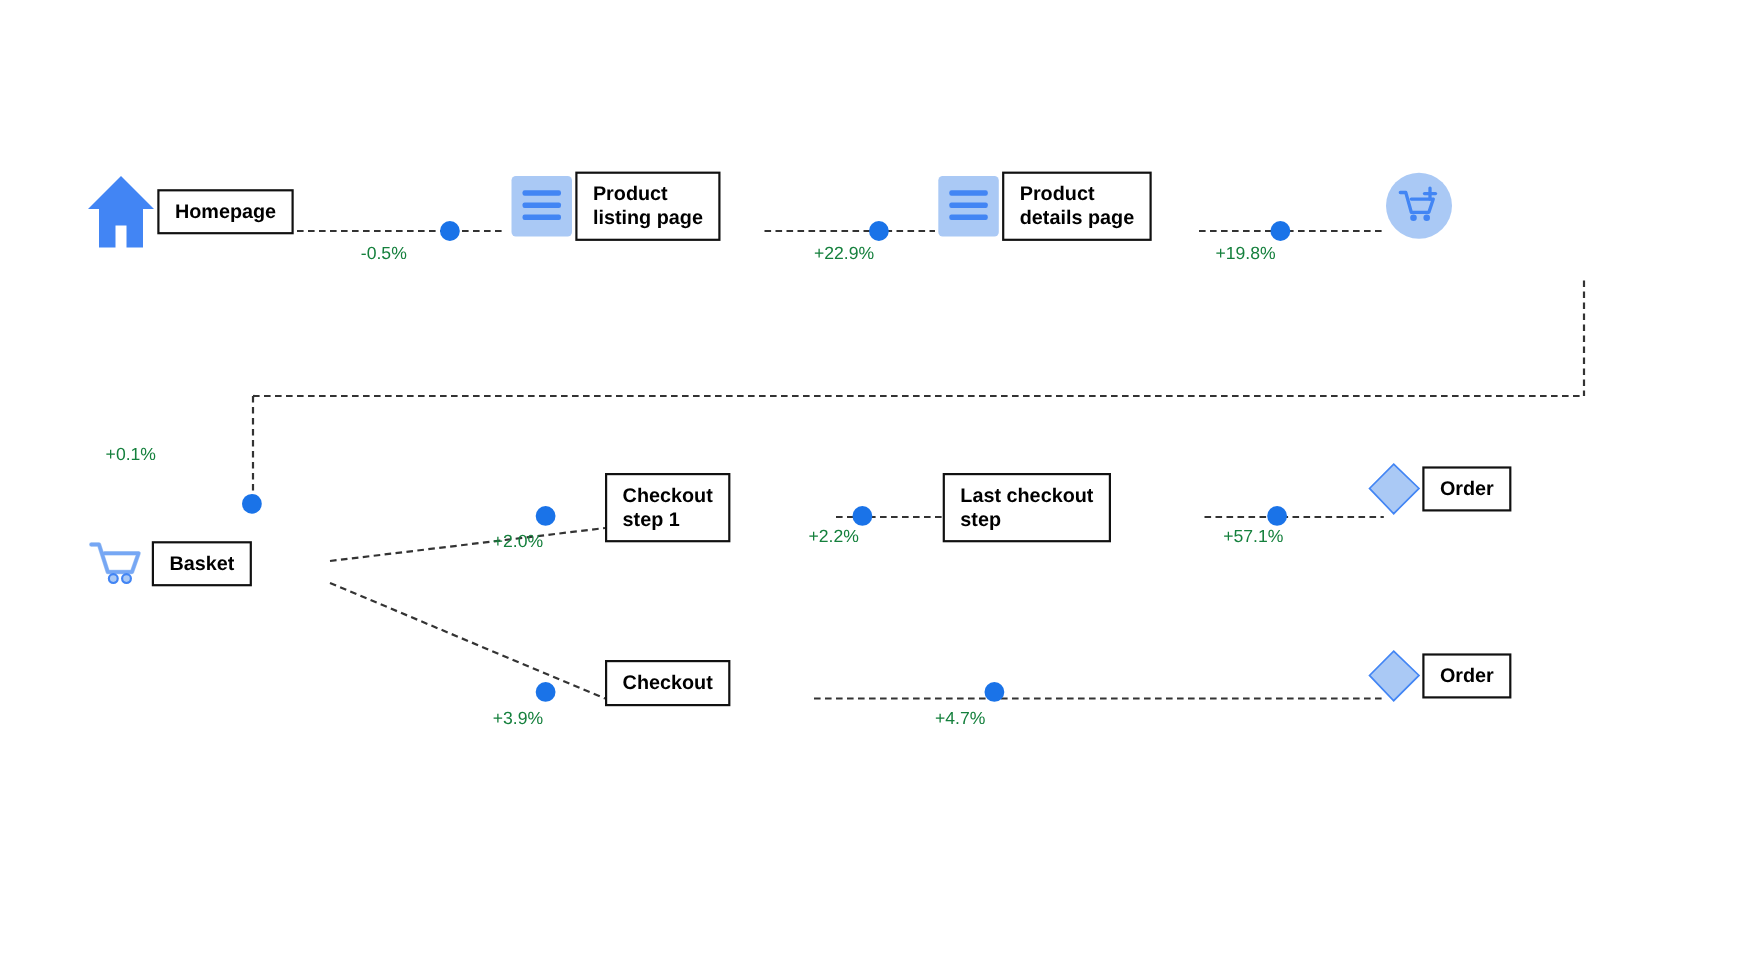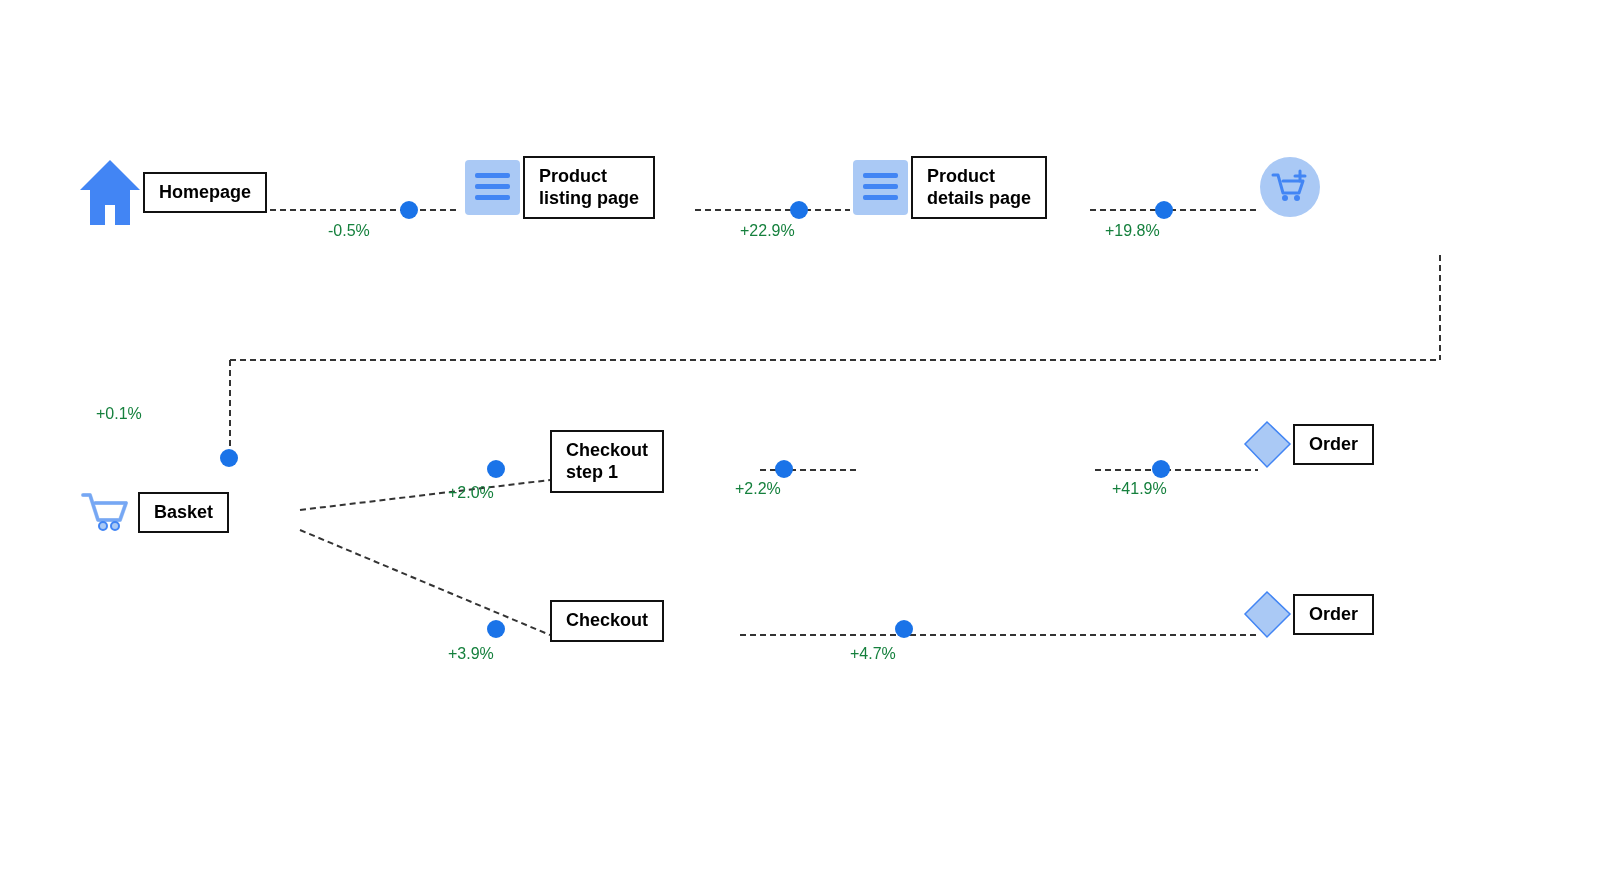--- a/index.html
+++ b/index.html
@@ -190,23 +190,26 @@
   <div class="dot" style="left:487px; top:460px;"></div>
   <div class="connector-label" style="left:448px; top:484px;">+2.0%</div>
 
   <div class="node" style="position:absolute; left:550px; top:430px; display:flex; align-items:center;">
     <div class="node-box" style="white-space:pre-line; min-width:110px;">Checkout<br>step 1</div>
   </div>
 
   <div class="dot" style="left:775px; top:460px;"></div>
   <div class="connector-label" style="left:735px; top:480px;">+2.2%</div>
 
+  <div class="node" style="position:absolute; left:857px; top:430px; display:flex; align-items:center;">
+    <div class="node-box" style="white-space:pre-line; min-width:130px;">Last checkout<br>step</div>
+  </div>
 
   <div class="dot" style="left:1152px; top:460px;"></div>
-  <div class="connector-label" style="left:1112px; top:480px;">+41.9%</div>
+  <div class="connector-label" style="left:1112px; top:480px;">+57.1%</div>
 
   <div class="node" style="position:absolute; left:1240px; top:417px; display:flex; align-items:center;">
     <div class="node-icon icon-diamond">
       <svg viewBox="0 0 55 55" fill="none" xmlns="http://www.w3.org/2000/svg" style="width:55px;height:55px;">
         <polygon points="27,5 50,27 27,50 5,27" fill="#aac9f5" stroke="#4285f4" stroke-width="1.5"></polygon>
       </svg>
     </div>
     <div class="node-box">Order</div>
   </div>
 

